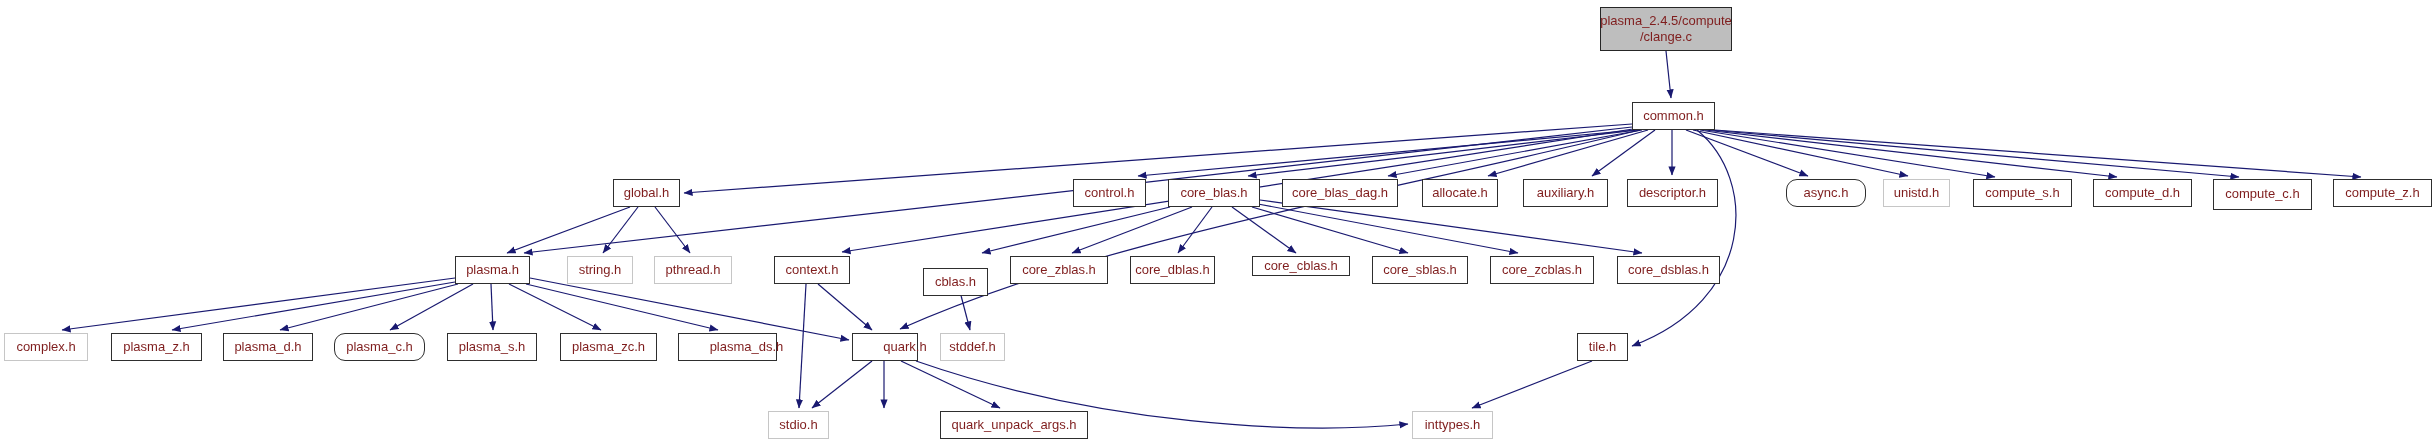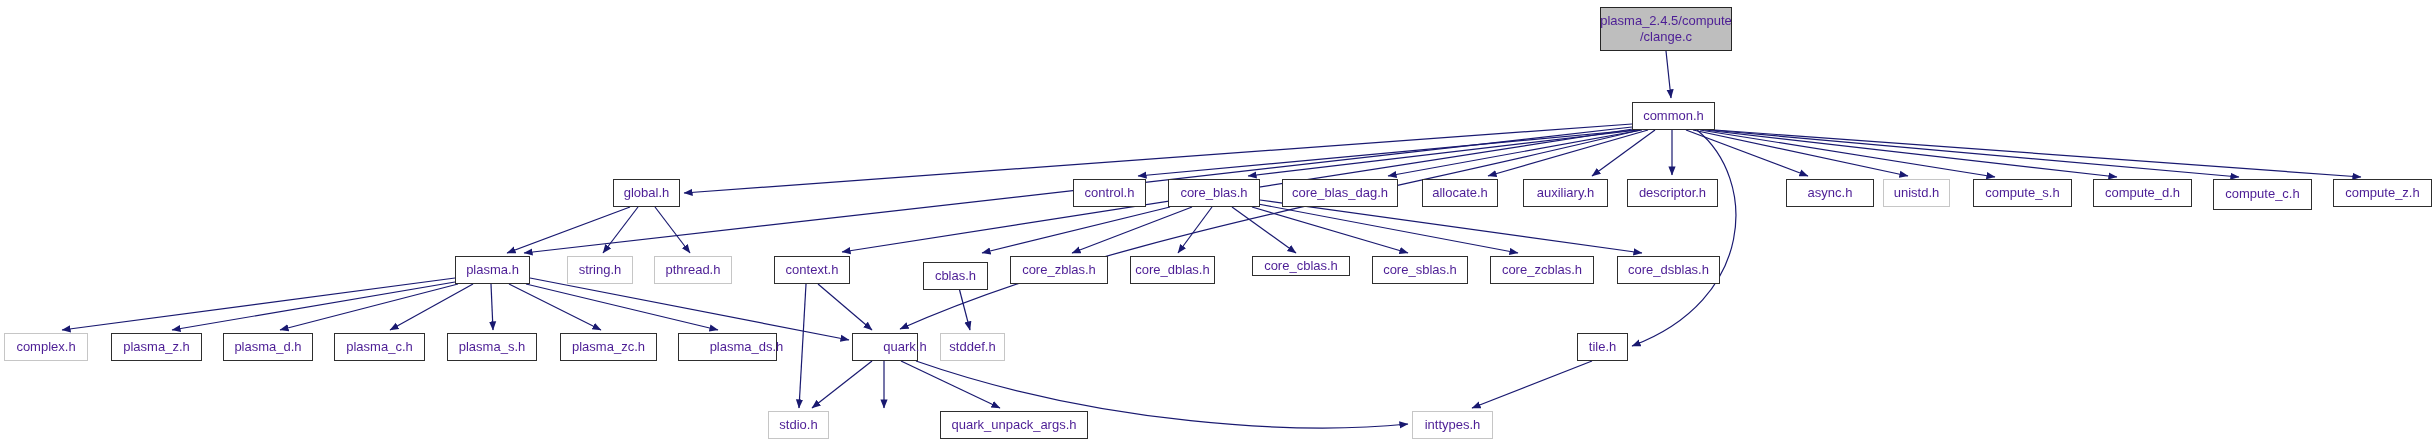--- a/index.html
+++ b/index.html
@@ -2,21 +2,21 @@
 <html><head>
 <meta charset="utf-8">
 <style>
   html,body{margin:0;padding:0;background:#ffffff;}
   .graph{
     position:relative;
     width:2436px;height:445px;
     background:#ffffff;
     font-family:"Liberation Sans", sans-serif;
     font-size:13px;
-    color:#4c1d95;
+    color:#7f1d1d;
     overflow:hidden;
   }
   .edge-layer{position:absolute;left:0;top:0;width:2436px;height:445px;}
   .node{
     position:absolute;
     box-sizing:border-box;
     display:flex;
     align-items:center;
     justify-content:center;
     text-align:center;
@@ -92,41 +92,41 @@
       <div class="node main" style="left: 1600px; top: 7px; width: 132px; height: 44px;">plasma_2.4.5/compute
 /clange.c</div>
       <div class="node internal" style="left: 1632px; top: 102px; width: 83px; height: 28px;">common.h</div>
       <div class="node internal" style="left: 613px; top: 179px; width: 67px; height: 28px;">global.h</div>
       <div class="node internal" style="left: 1073px; top: 179px; width: 73px; height: 28px;">control.h</div>
       <div class="node internal" style="left: 1168px; top: 179px; width: 92px; height: 28px;">core_blas.h</div>
       <div class="node internal" style="left: 1282px; top: 179px; width: 116px; height: 28px;">core_blas_dag.h</div>
       <div class="node internal" style="left: 1422px; top: 179px; width: 76px; height: 28px;">allocate.h</div>
       <div class="node internal" style="left: 1523px; top: 179px; width: 85px; height: 28px;">auxiliary.h</div>
       <div class="node internal" style="left: 1627px; top: 179px; width: 91px; height: 28px;">descriptor.h</div>
-      <div class="node internal" style="left: 1786px; top: 179px; width: 88px; height: 28px;">async.h</div>
+      <div class="node internal" style="left: 1786px; top: 179px; width: 80px; height: 28px; border-radius: 11px;">async.h</div>
       <div class="node external" style="left: 1883px; top: 179px; width: 67px; height: 28px;">unistd.h</div>
       <div class="node internal" style="left: 1973px; top: 179px; width: 99px; height: 28px;">compute_s.h</div>
       <div class="node internal" style="left: 2093px; top: 179px; width: 99px; height: 28px;">compute_d.h</div>
       <div class="node internal" style="left: 2213px; top: 179px; width: 99px; height: 31px;">compute_c.h</div>
       <div class="node internal" style="left: 2333px; top: 179px; width: 99px; height: 28px;">compute_z.h</div>
       <div class="node internal" style="left: 455px; top: 256px; width: 75px; height: 28px;">plasma.h</div>
       <div class="node external" style="left: 567px; top: 256px; width: 66px; height: 28px;">string.h</div>
       <div class="node external" style="left: 654px; top: 256px; width: 78px; height: 28px;">pthread.h</div>
       <div class="node internal" style="left: 774px; top: 256px; width: 76px; height: 28px;">context.h</div>
-      <div class="node internal" style="left: 923px; top: 262px; width: 65px; height: 28px;">cblas.h</div>
+      <div class="node internal" style="left: 923px; top: 268px; width: 65px; height: 28px;">cblas.h</div>
       <div class="node internal" style="left: 1010px; top: 256px; width: 98px; height: 28px;">core_zblas.h</div>
       <div class="node internal" style="left: 1130px; top: 256px; width: 85px; height: 28px;">core_dblas.h</div>
       <div class="node internal" style="left: 1252px; top: 256px; width: 98px; height: 20px;">core_cblas.h</div>
       <div class="node internal" style="left: 1372px; top: 256px; width: 96px; height: 28px;">core_sblas.h</div>
       <div class="node internal" style="left: 1490px; top: 256px; width: 104px; height: 28px;">core_zcblas.h</div>
       <div class="node internal" style="left: 1617px; top: 256px; width: 103px; height: 28px;">core_dsblas.h</div>
       <div class="node external" style="left: 4px; top: 333px; width: 84px; height: 28px;">complex.h</div>
       <div class="node internal" style="left: 111px; top: 333px; width: 91px; height: 28px;">plasma_z.h</div>
       <div class="node internal" style="left: 223px; top: 333px; width: 90px; height: 28px;">plasma_d.h</div>
-      <div class="node internal" style="left: 334px; top: 333px; width: 91px; height: 28px;">plasma_c.h</div>
+      <div class="node internal" style="left: 334px; top: 333px; width: 91px; height: 28px; border-radius: 11px;">plasma_c.h</div>
       <div class="node internal" style="left: 447px; top: 333px; width: 90px; height: 28px;">plasma_s.h</div>
       <div class="node internal" style="left: 560px; top: 333px; width: 97px; height: 28px;">plasma_zc.h</div>
       <div class="node internal" style="left: 678px; top: 333px; width: 99px; height: 28px; padding-left: 38px;">plasma_ds.h</div>
       <div class="node internal" style="left: 852px; top: 333px; width: 66px; height: 28px; padding-left: 40px;">quark.h</div>
       <div class="node external" style="left: 940px; top: 333px; width: 65px; height: 28px;">stddef.h</div>
       <div class="node internal" style="left: 1577px; top: 333px; width: 51px; height: 28px;">tile.h</div>
       <div class="node external" style="left: 768px; top: 411px; width: 61px; height: 28px;">stdio.h</div>
       <div class="node external" style="left: 853px; top: 411px; width: 62px; height: 28px; margin-top: 46px;">limits.h</div>
       <div class="node internal" style="left: 940px; top: 411px; width: 148px; height: 28px;">quark_unpack_args.h</div>
       <div class="node external" style="left: 1412px; top: 411px; width: 81px; height: 28px;">inttypes.h</div>

